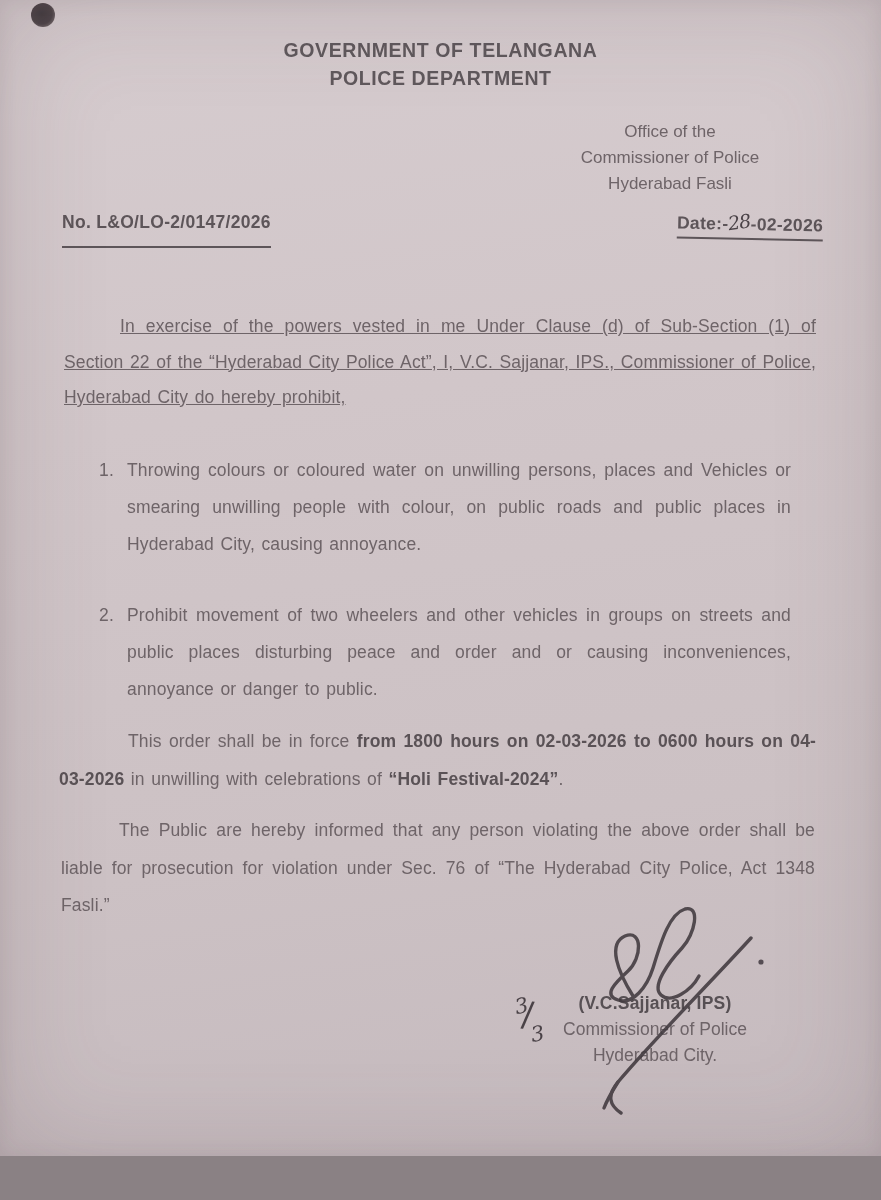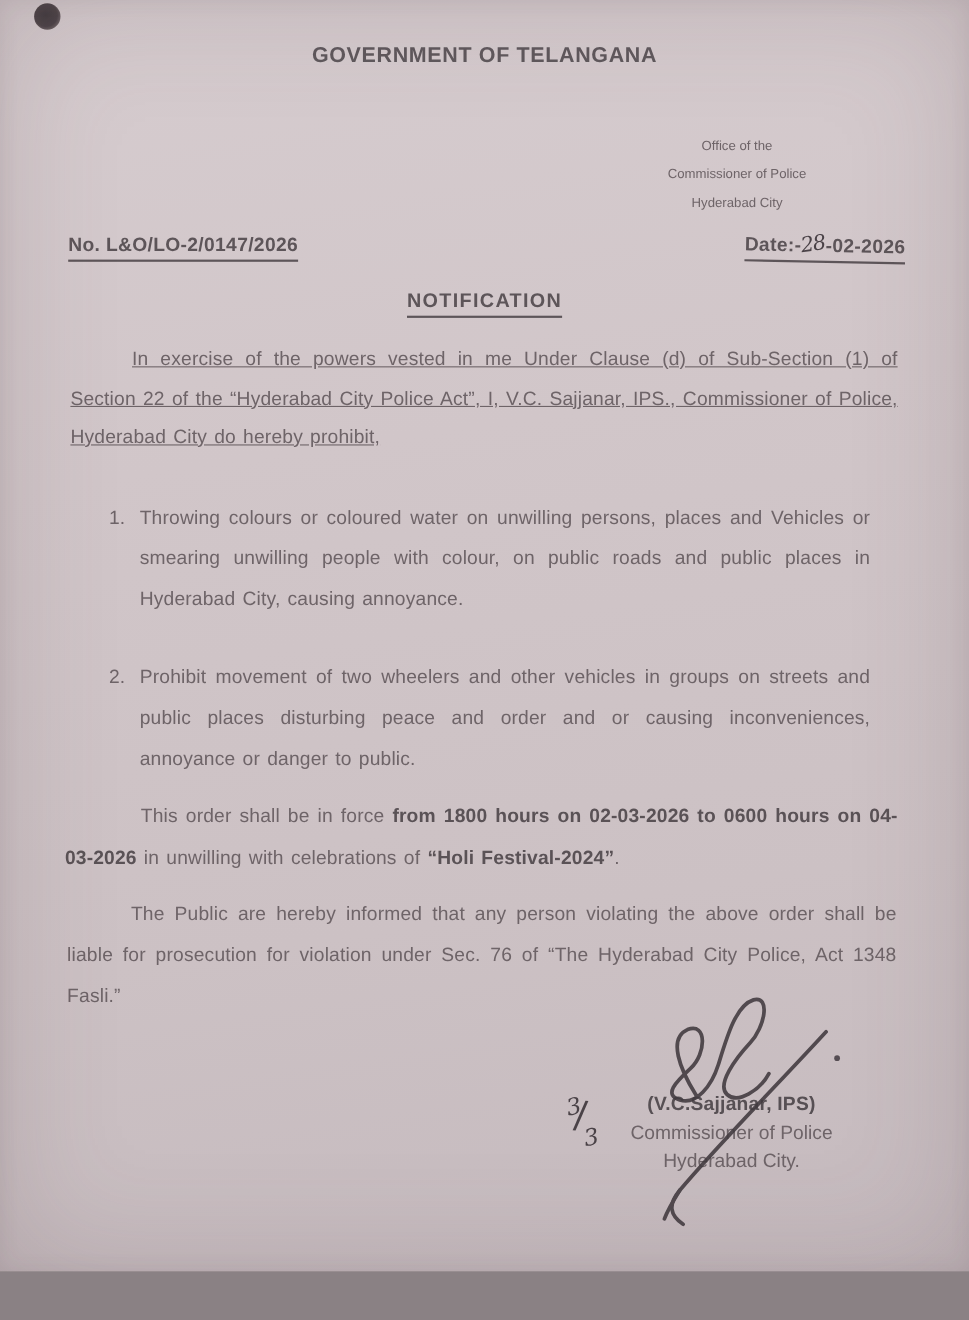--- a/index.html
+++ b/index.html
@@ -21,28 +21,28 @@
     background:radial-gradient(circle at 45% 45%, #433c40 0%, #4c4347 55%, #7d7275 85%, rgba(125,114,117,0) 100%);
     filter:blur(.4px);
   }
   .center{text-align:center;}
   .hdr{
     position:absolute;top:36px;left:0;width:100%;
     font-size:19.5px;font-weight:bold;letter-spacing:.6px;line-height:28px;color:#5f585c;
   }
   .office{
     position:absolute;top:119px;left:515px;width:310px;
-    font-size:12px;line-height:26px;text-align:center;color:#6e6468;
+    font-size:17px;line-height:26px;text-align:center;color:#6e6468;
   }
   .refrow{
     position:absolute;top:212px;left:62px;right:58px;
     display:flex;justify-content:space-between;align-items:flex-start;
     font-size:17.5px;font-weight:bold;color:#5d5559;
   }
-  .refno{border-bottom:2px solid #5d5559;padding-bottom:3px;letter-spacing:.3px;}
+  .refno{border-bottom:2px solid #5d5559;padding-bottom:13px;letter-spacing:.3px;}
   .refdate{border-bottom:2px solid #5d5559;padding-bottom:3px;transform:rotate(1.1deg);letter-spacing:.3px;}
   .hand{
     font-family:"DejaVu Serif",serif;font-style:italic;font-weight:normal;
     color:#4a4247;display:inline-block;transform:rotate(-9deg) translateY(-1px);
     font-size:19px;letter-spacing:-1px;
   }
   .doc-title-wrap{position:absolute;top:263px;left:0;width:100%;text-align:center;}
   .doc-title{
     display:inline-block;font-size:18px;font-weight:bold;letter-spacing:1.2px;color:#5d5559;
     border-bottom:2px solid #5d5559;padding-bottom:3px;
@@ -54,54 +54,52 @@
   .p-intro{top:309px;left:64px;width:752px;line-height:35.5px;text-indent:56px;text-decoration:underline;}
   .list-item{position:absolute;left:99px;width:692px;font-size:17.5px;line-height:37px;
     text-align:justify;text-justify:inter-word;letter-spacing:.15px;word-spacing:1.5px;padding-left:28px;box-sizing:border-box;}
   .li-1{top:452px;}
   .li-2{top:597px;}
   .list-num{position:absolute;left:0;top:0;}
   .p-force{top:723px;left:59px;width:757px;line-height:37.5px;text-indent:69px;}
   .p-warning{top:812px;left:61px;width:754px;line-height:37.5px;text-indent:58px;}
   .b{font-weight:bold;color:#5a5256;}
   .sig-block{position:absolute;top:898px;left:455px;width:380px;height:250px;}
-  .sig-text{position:absolute;left:95px;top:92px;width:230px;text-align:center;line-height:26px;}
+  .sig-text{position:absolute;left:85px;top:92px;width:230px;text-align:center;line-height:26px;}
   .sig-name{font-size:17.5px;font-weight:bold;color:#575054;letter-spacing:.2px;}
   .sig-role,.sig-place{font-size:17.5px;color:#6e6468;}
   .hand-date{position:absolute;color:#4a4247;font-family:"DejaVu Serif",serif;font-style:italic;}
   .hd-top{left:60px;top:96px;font-size:21px;transform:rotate(-12deg);}
   .hd-slash{left:67px;top:96px;font-size:34px;transform:rotate(6deg);font-style:normal;}
   .hd-bot{left:76px;top:124px;font-size:21px;transform:rotate(-10deg);}
   .sig-svg{position:absolute;inset:0;pointer-events:none;}
 </style>
 </head>
 <body>
 
 <div class="sheet">
 
   <div class="punch-hole"></div>
 
   <div class="hdr center">
     <div>GOVERNMENT OF TELANGANA</div>
+    <div>POLICE DEPARTMENT</div>
   </div>
 
   <div class="office">
     <div>Office of the</div>
     <div>Commissioner of Police</div>
-    <div>Hyderabad City</div>
+    <div>Hyderabad Fasli</div>
   </div>
 
   <div class="refrow">
     <span class="refno">No. L&amp;O/LO-2/0147/2026</span>
     <span class="refdate"><span>Date:-</span><span class="hand">28</span><span>-02-2026</span></span>
   </div>
 
-  <div class="doc-title-wrap">
-    <span class="doc-title">NOTIFICATION</span>
-  </div>
 
   <div class="para p-intro">In exercise of the powers vested in me Under Clause (d) of Sub-Section (1) of Section 22 of the “Hyderabad City Police Act”, I, V.C. Sajjanar, IPS., Commissioner of Police, Hyderabad City do hereby prohibit,</div>
 
   <div class="list-item li-1">
     <span class="list-num">1.</span>
     <span>Throwing colours or coloured water on unwilling persons, places and Vehicles or smearing unwilling people with colour, on public roads and public places in Hyderabad City, causing annoyance.</span>
   </div>
 
   <div class="list-item li-2">
     <span class="list-num">2.</span>

